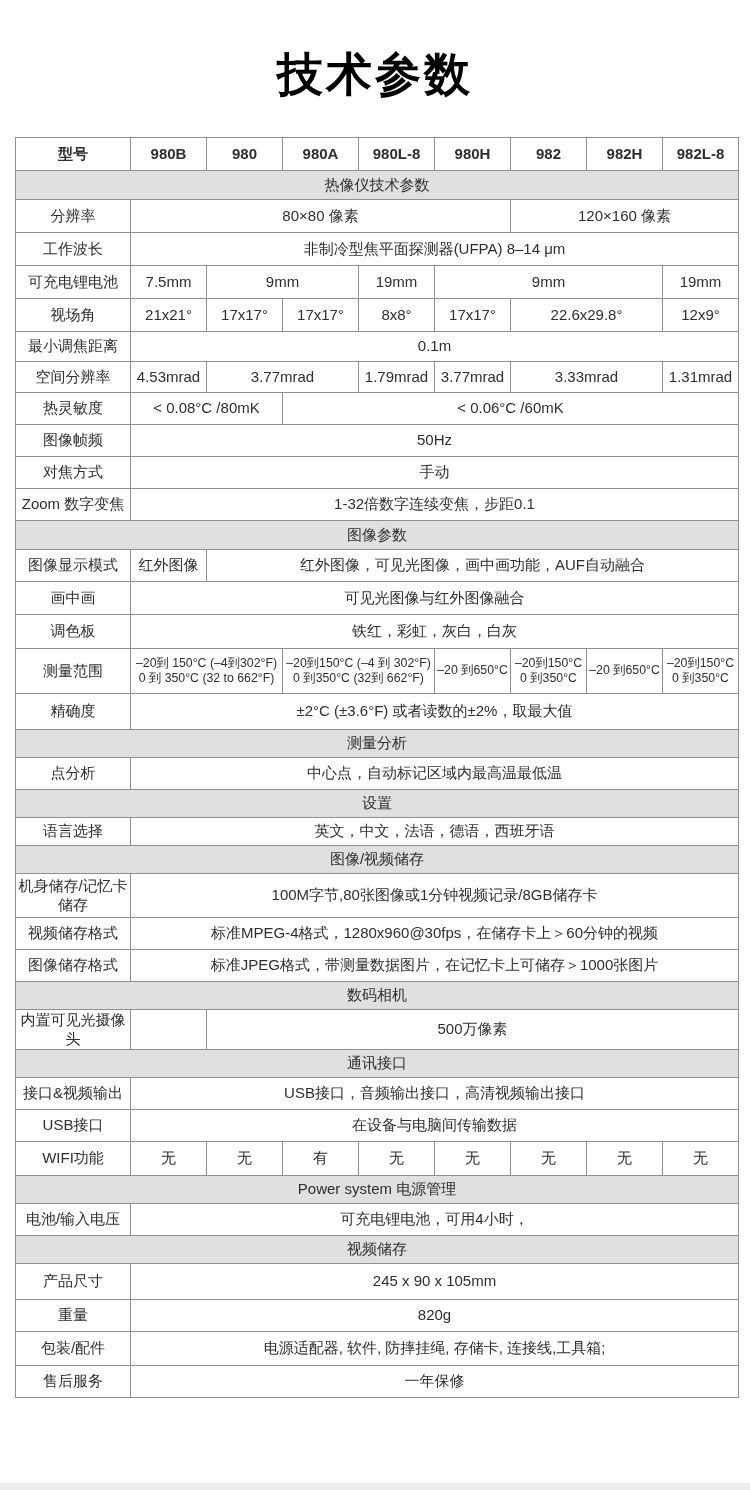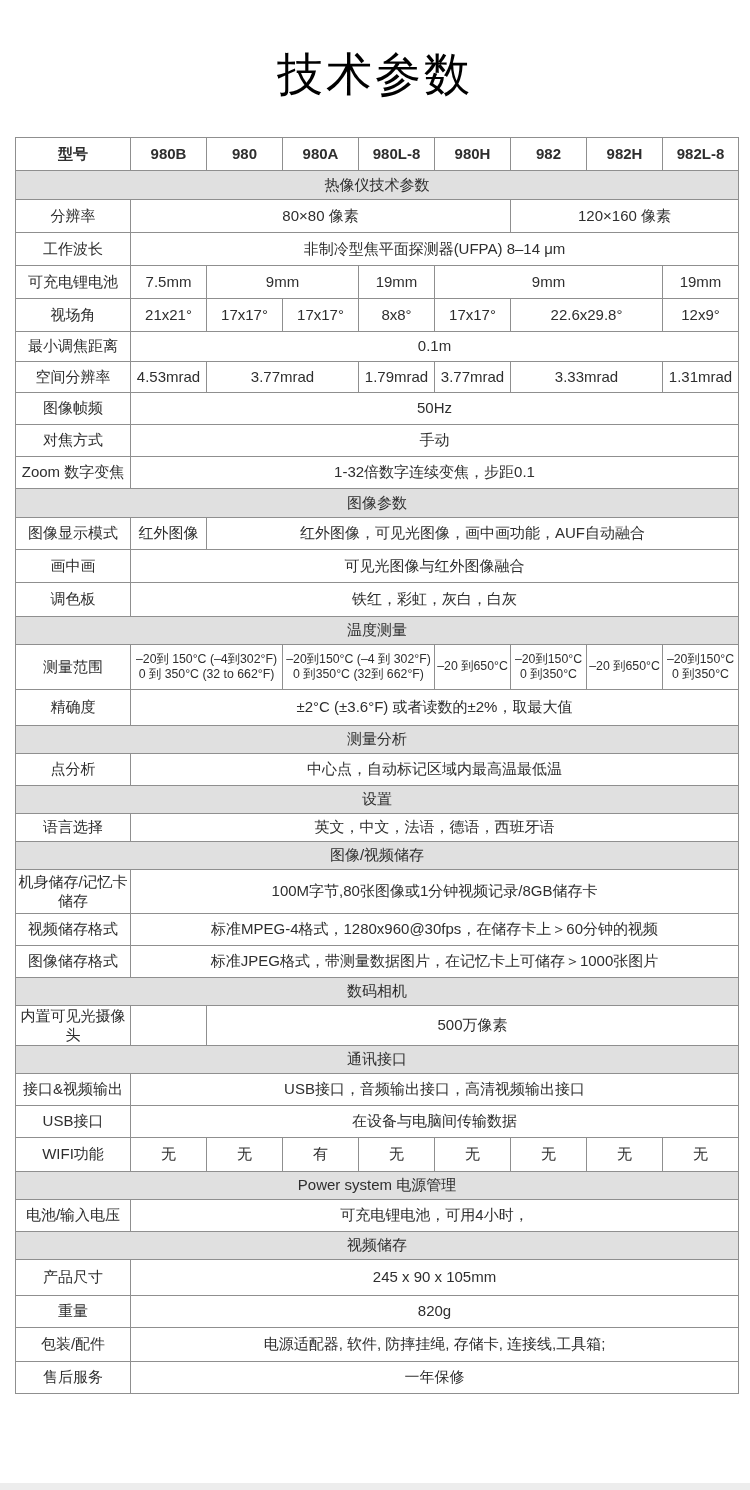--- a/index.html
+++ b/index.html
@@ -7,21 +7,21 @@
     position:relative;
     width:750px;height:1490px;
     background:#ffffff;
     font-family:"Liberation Sans","DejaVu Sans",sans-serif;
     color:#2e2e2e;
     overflow:hidden;
   }
   .title{
     position:absolute;top:44px;left:0;width:750px;
     text-align:center;
-    font-size:46px;font-weight:400;color:#000000;
+    font-size:46px;font-weight:700;color:#000000;
     letter-spacing:3px;
   }
   table.spec{
     position:absolute;left:15px;top:137px;
     width:723px;
     border-collapse:collapse;
     table-layout:fixed;
     font-size:15px;
   }
   table.spec td{
@@ -127,20 +127,25 @@
     <tr style="height:31px">
       <td class="lbl">空间分辨率</td>
       <td>4.53mrad</td>
       <td colspan="2">3.77mrad</td>
       <td>1.79mrad</td>
       <td>3.77mrad</td>
       <td colspan="2">3.33mrad</td>
       <td>1.31mrad</td>
     </tr>
 
+    <tr style="height:32px">
+      <td class="lbl">热灵敏度</td>
+      <td colspan="2">&lt; 0.08°C /80mK</td>
+      <td colspan="6">&lt; 0.06°C /60mK</td>
+    </tr>
 
     <tr style="height:32px">
       <td class="lbl">图像帧频</td>
       <td colspan="8">50Hz</td>
     </tr>
 
     <tr style="height:32px">
       <td class="lbl">对焦方式</td>
       <td colspan="8">手动</td>
     </tr>
@@ -163,23 +168,20 @@
     <tr style="height:33px">
       <td class="lbl">画中画</td>
       <td colspan="8">可见光图像与红外图像融合</td>
     </tr>
 
     <tr style="height:34px">
       <td class="lbl">调色板</td>
       <td colspan="8">铁红，彩虹，灰白，白灰</td>
     </tr>
 
-    <tr style="height:28px">
-      <td class="sec" colspan="9">温度测量</td>
-    </tr>
 
     <tr style="height:45px">
       <td class="lbl">测量范围</td>
       <td class="small" colspan="2">
         <div>–20到 150°C (–4到302°F)</div>
         <div>0 到 350°C (32 to 662°F)</div>
       </td>
       <td class="small" colspan="2">
         <div>–20到150°C (–4 到 302°F)</div>
         <div>0 到350°C (32到 662°F)</div>

